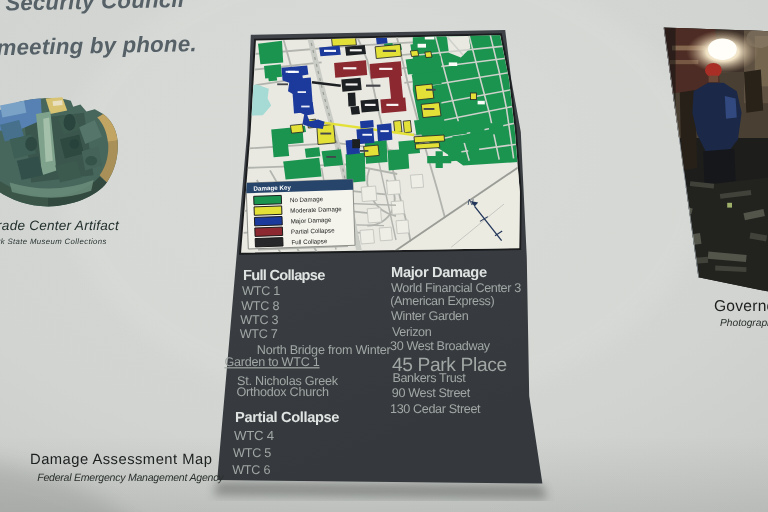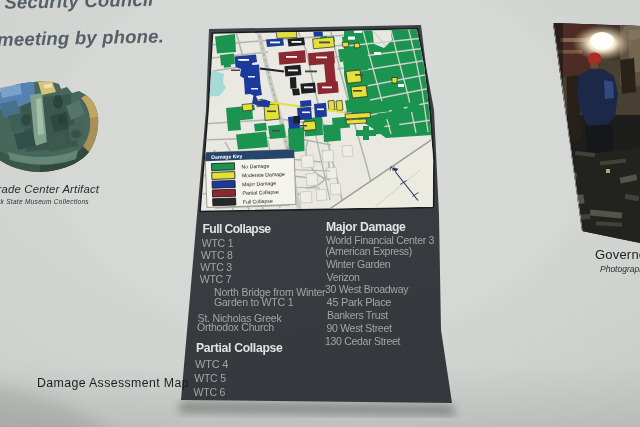--- a/index.html
+++ b/index.html
@@ -377,52 +377,53 @@
 
 <div class="t" style="left:-4px;top:-15.5px;font-size:18.5px;font-style:italic;font-weight:bold;color:#556067;line-height:36.5px;letter-spacing:0.2px;transform:rotate(-1.2deg);transform-origin:0 0;">
   <span style="margin-left:8px;">Security Council</span><br>
   <span>meeting by phone.</span>
 </div>
 
 <div class="t" style="left:-42.5px;top:183.5px;font-size:11.3px;font-style:italic;color:#23302e;letter-spacing:0.2px;">World Trade Center Artifact</div>
 
 <div class="t" style="left:-26px;top:198.5px;font-size:6.5px;font-style:italic;color:#2a3634;letter-spacing:0.3px;">New York State Museum Collections</div>
 
-<div class="t" style="left:37px;top:376.7px;font-size:12.3px;color:#1b1f1e;letter-spacing:0.4px;">Damage Assessment Map</div>
-
+<div class="t" style="left:25px;top:376.7px;font-size:12.3px;color:#1b1f1e;letter-spacing:0.4px;">Damage Assessment Map</div>
+
+<div class="t" style="left:31px;top:394.3px;font-size:8.8px;font-style:italic;color:#2a2f2d;letter-spacing:-0.2px;">Federal Emergency Management Agency</div>
 
 <div class="t" style="left:595px;top:248px;font-size:13px;color:#1c1f1e;letter-spacing:0.2px;">Governor Pataki</div>
 
 <div class="t" style="left:600px;top:265.3px;font-size:8.5px;font-style:italic;color:#2a2f2d;">Photographer unknown</div>
 
 <div>
   <div class="t" style="left:202.5px;top:222.5px;font-size:12.2px;font-weight:bold;color:#dfe3e1;letter-spacing:-0.6px;">Full Collapse</div>
   <div class="t" style="left:201.7px;top:237.8px;font-size:10.5px;color:#a0a7a4;letter-spacing:-0.2px;">WTC 1</div>
   <div class="t" style="left:201px;top:250.1px;font-size:10.5px;color:#a0a7a4;letter-spacing:-0.2px;">WTC 8</div>
   <div class="t" style="left:200.3px;top:262.1px;font-size:10.5px;color:#a0a7a4;letter-spacing:-0.2px;">WTC 3</div>
   <div class="t" style="left:199.7px;top:274.1px;font-size:10.5px;color:#a0a7a4;letter-spacing:-0.2px;">WTC 7</div>
   <div class="t" style="left:199px;top:286.8px;font-size:10.5px;color:#a0a7a4;letter-spacing:-0.2px;padding-left:15px;">North Bridge from Winter</div>
-  <div class="t" style="left:214px;top:297.4px;font-size:10.5px;color:#a0a7a4;letter-spacing:-0.2px;">Garden to WTC 1</div>
+  <div class="t" style="left:187px;top:297.4px;font-size:10.5px;color:#a0a7a4;letter-spacing:-0.2px;text-decoration:underline;">Garden to WTC 1</div>
   <div class="t" style="left:197.6px;top:312.8px;font-size:10.5px;color:#a0a7a4;letter-spacing:-0.2px;">St. Nicholas Greek</div>
   <div class="t" style="left:197px;top:322.3px;font-size:10.5px;color:#a0a7a4;letter-spacing:-0.2px;">Orthodox Church</div>
 </div>
 
 <div>
   <div class="t" style="left:195.9px;top:342.3px;font-size:12.2px;font-weight:bold;color:#dfe3e1;letter-spacing:-0.3px;">Partial Collapse</div>
   <div class="t" style="left:195px;top:358.6px;font-size:11px;color:#a0a7a4;letter-spacing:-0.2px;">WTC 4</div>
   <div class="t" style="left:194.2px;top:372.7px;font-size:10.5px;color:#a0a7a4;letter-spacing:-0.2px;">WTC 5</div>
   <div class="t" style="left:193.5px;top:386.7px;font-size:10.5px;color:#a0a7a4;letter-spacing:-0.2px;">WTC 6</div>
 </div>
 
 <div>
   <div class="t" style="left:325.9px;top:221.3px;font-size:12.2px;font-weight:bold;color:#dfe3e1;letter-spacing:-0.3px;">Major Damage</div>
   <div class="t" style="left:325.9px;top:235.3px;font-size:10.5px;color:#a0a7a4;letter-spacing:-0.3px;text-align:center;">World Financial Center 3</div>
   <div class="t" style="left:325.2px;top:245.8px;font-size:10.5px;color:#a0a7a4;letter-spacing:-0.3px;">(American Express)</div>
   <div class="t" style="left:325.9px;top:258.6px;font-size:10.5px;color:#a0a7a4;letter-spacing:-0.3px;">Winter Garden</div>
   <div class="t" style="left:326.6px;top:271.5px;font-size:10.5px;color:#a0a7a4;letter-spacing:-0.3px;">Verizon</div>
   <div class="t" style="left:325px;top:284.4px;font-size:10.5px;color:#a0a7a4;letter-spacing:-0.3px;">30 West Broadway</div>
-  <div class="t" style="left:326.6px;top:297.3px;font-size:11px;color:#a0a7a4;letter-spacing:-0.3px;">45 Park Place</div>
+  <div class="t" style="left:326.6px;top:297.3px;font-size:16px;color:#a0a7a4;letter-spacing:-0.3px;">45 Park Place</div>
   <div class="t" style="left:327px;top:310.1px;font-size:10.5px;color:#a0a7a4;letter-spacing:-0.3px;">Bankers Trust</div>
   <div class="t" style="left:326.5px;top:323px;font-size:10.5px;color:#a0a7a4;letter-spacing:-0.3px;">90 West Street</div>
   <div class="t" style="left:325px;top:335.9px;font-size:10.5px;color:#a0a7a4;letter-spacing:-0.3px;">130 Cedar Street</div>
 </div>
 
 </div>
 
 </body></html>

